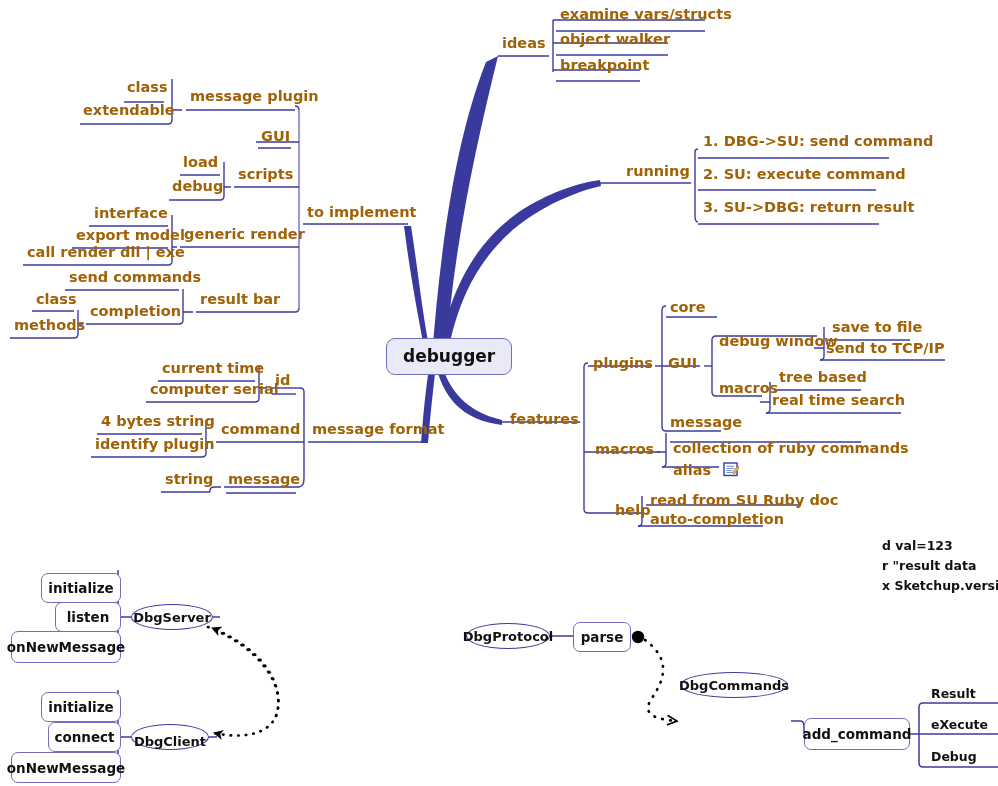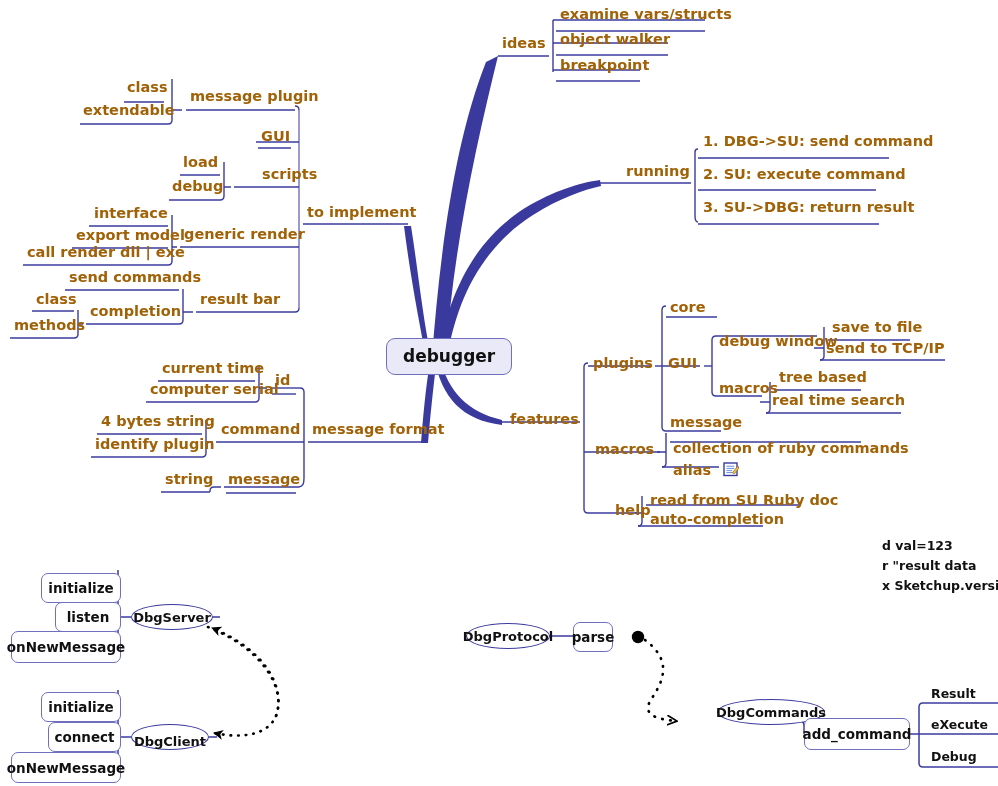--- a/index.html
+++ b/index.html
@@ -346,21 +346,21 @@
   <div class="node" style="left:188px;top:89px;">
     <span class="txt">message plugin</span></div>
   <div class="node" style="left:125px;top:80px;">
     <span class="txt">class</span></div>
   <div class="node" style="left:81px;top:103px;">
     <span class="txt">extendable</span></div>
 
   <div class="node" style="left:259px;top:129px;">
     <span class="txt">GUI</span></div>
 
-  <div class="node" style="left:236px;top:167px;margin-left:24px;">
+  <div class="node" style="left:236px;top:167px;">
     <span class="txt">scripts</span></div>
   <div class="node" style="left:181px;top:155px;">
     <span class="txt">load</span></div>
   <div class="node" style="left:170px;top:179px;">
     <span class="txt">debug</span></div>
 
   <div class="node" style="left:182px;top:227px;">
     <span class="txt">generic render</span></div>
   <div class="node" style="left:92px;top:206px;">
     <span class="txt">interface</span></div>
@@ -478,25 +478,25 @@
   <div class="boxnode" style="left:11px;top:752px;width:110px;height:31px;">
     <span>onNewMessage</span>
     </div>
   <div class="ellnode" style="left:131px;top:724px;width:78px;height:26px;align-items:flex-end;">
     <span>DbgClient</span>
     </div>
 
   <div class="ellnode" style="left:466px;top:623px;width:84px;height:26px;">
     <span>DbgProtocol</span>
     </div>
-  <div class="boxnode" style="left:573px;top:622px;width:40px;height:30px;">
+  <div class="boxnode" style="left:573px;top:622px;width:58px;height:30px;">
     <span>parse</span>
     </div>
 
-  <div class="ellnode" style="left:680px;top:699px;width:108px;height:26px;margin-left:37px;">
+  <div class="ellnode" style="left:680px;top:672px;width:108px;height:26px;">
     <span>DbgCommands</span>
     </div>
   <div class="boxnode" style="left:804px;top:718px;width:106px;height:32px;">
     <span>add_command</span>
     </div>
 
   <div class="smalltext" style="left:931px;top:686px;">
     <span>Result</span></div>
   <div class="smalltext" style="left:931px;top:717px;">
     <span>eXecute</span></div>

